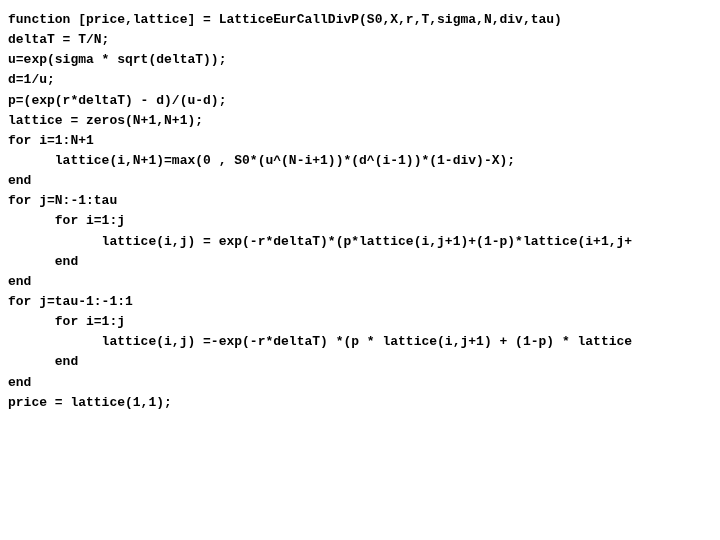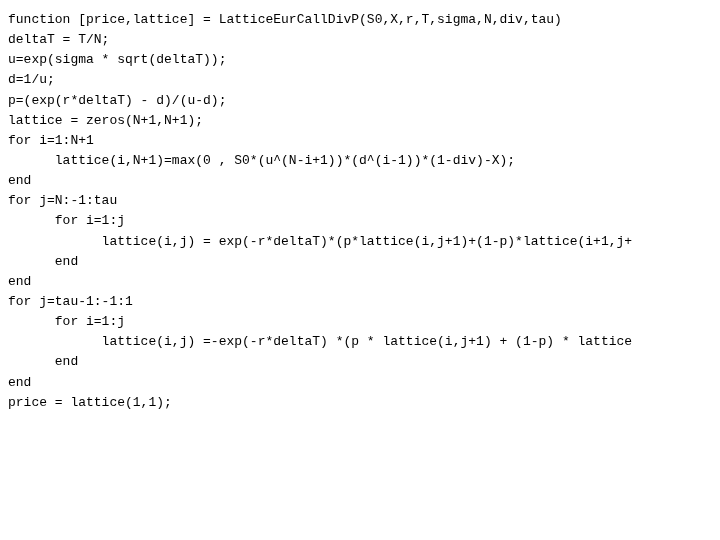--- a/index.html
+++ b/index.html
@@ -21,18 +21,19 @@
     .code-container {
       padding: 10px 8px;
       line-height: 1.55;
       white-space: pre;
       overflow: hidden;
     }
 
     .line {
       display: block;
       white-space: pre;
+      font-weight: bold;
     }
   </style>
 </head>
 <body>
 
 <div class="code-container"><span class="line">function [price,lattice] = LatticeEurCallDivP(S0,X,r,T,sigma,N,div,tau)</span><span class="line">deltaT = T/N;</span><span class="line">u=exp(sigma * sqrt(deltaT));</span><span class="line">d=1/u;</span><span class="line">p=(exp(r*deltaT) - d)/(u-d);</span><span class="line">lattice = zeros(N+1,N+1);</span><span class="line">for i=1:N+1</span><span class="line">      lattice(i,N+1)=max(0 , S0*(u^(N-i+1))*(d^(i-1))*(1-div)-X);</span><span class="line">end</span><span class="line">for j=N:-1:tau</span><span class="line">      for i=1:j</span><span class="line">            lattice(i,j) = exp(-r*deltaT)*(p*lattice(i,j+1)+(1-p)*lattice(i+1,j+</span><span class="line">      end</span><span class="line">end</span><span class="line">for j=tau-1:-1:1</span><span class="line">      for i=1:j</span><span class="line">            lattice(i,j) =-exp(-r*deltaT) *(p * lattice(i,j+1) + (1-p) * lattice</span><span class="line">      end</span><span class="line">end</span><span class="line">price = lattice(1,1);</span></div>
 
 </body></html>

